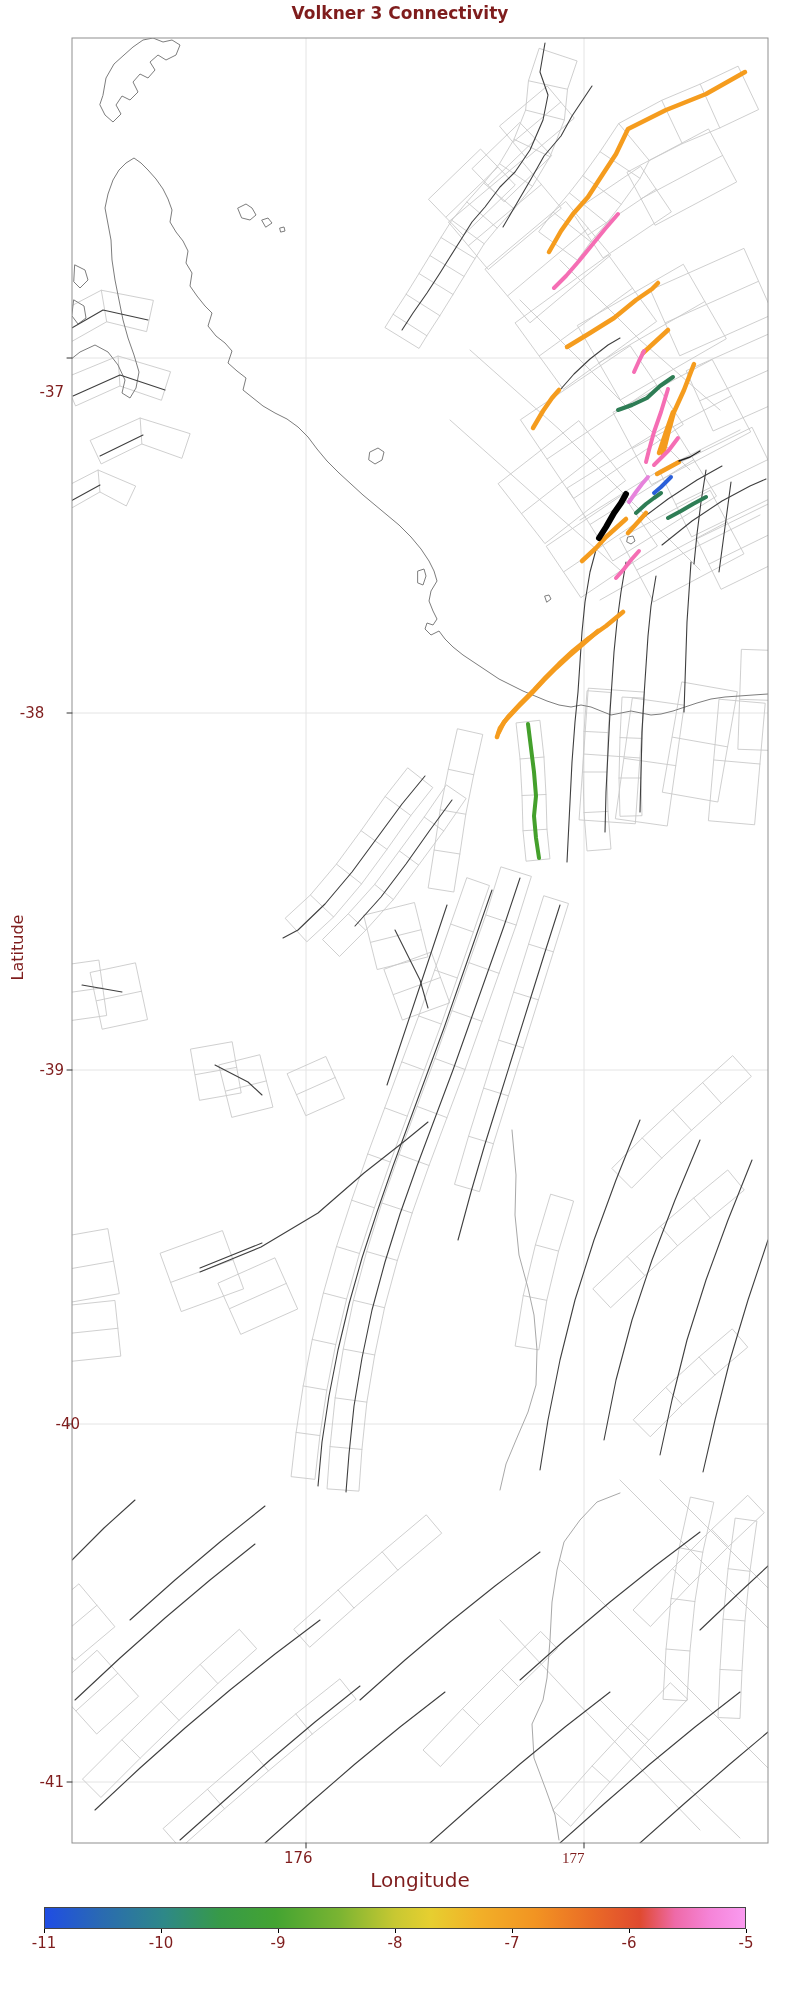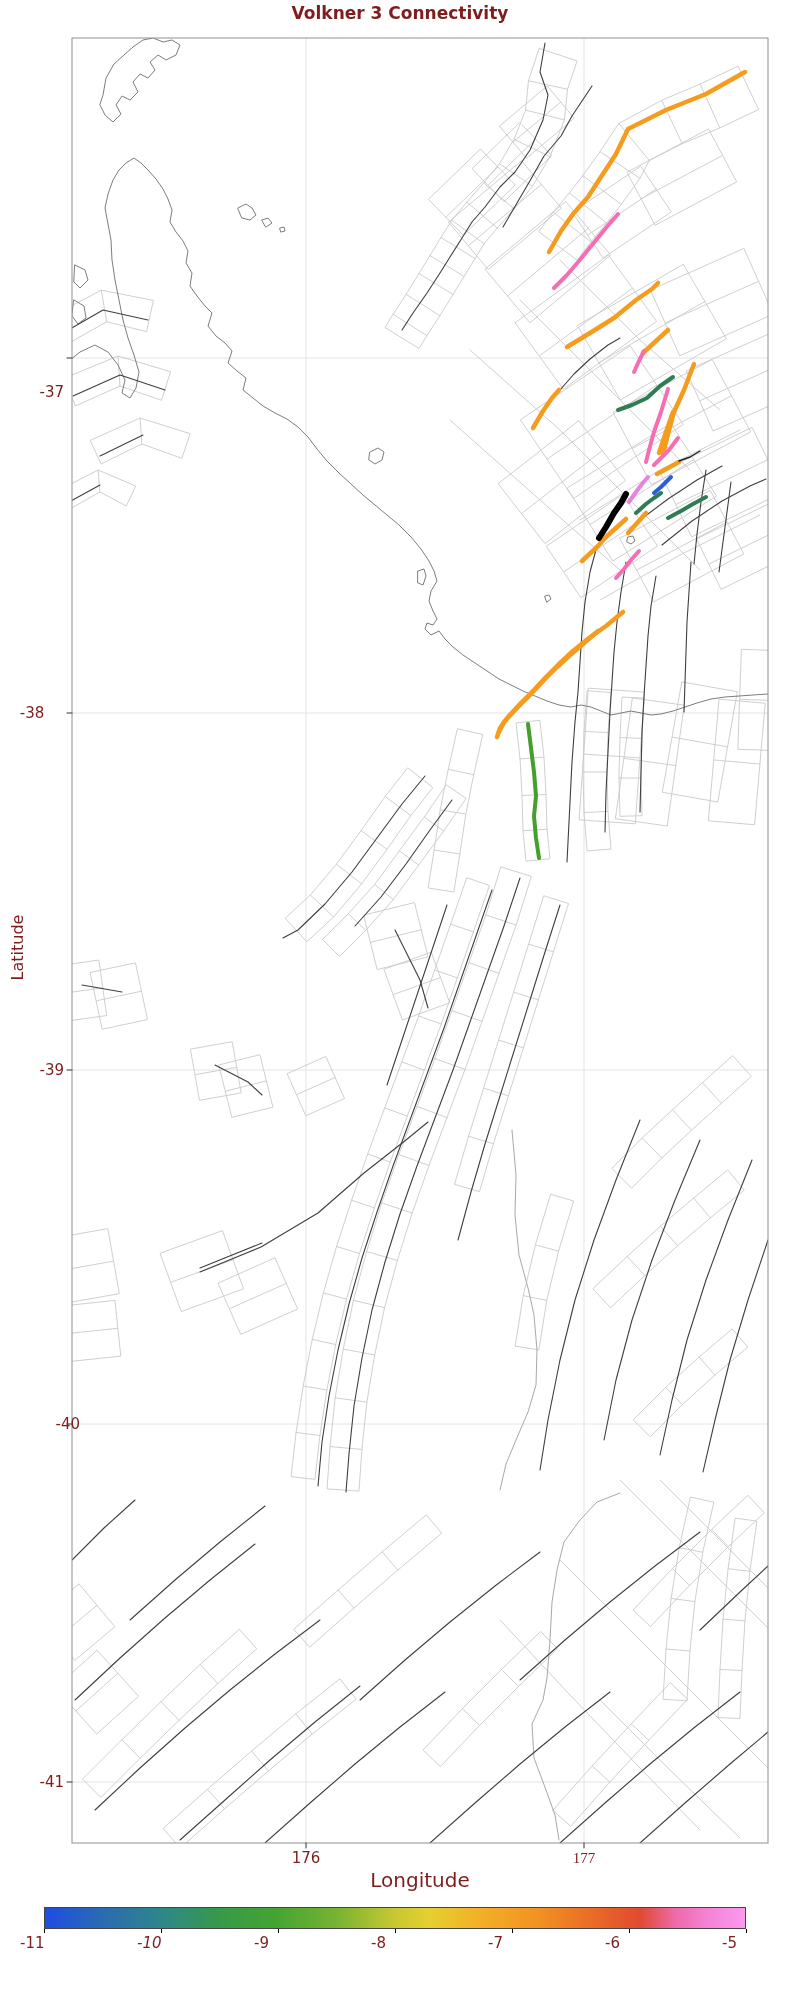--- a/index.html
+++ b/index.html
@@ -6,24 +6,24 @@
   #figure{position:relative;width:800px;height:1989px;background:#fff;
     font-family:"DejaVu Sans","Liberation Sans",sans-serif;color:#7f1d1d;overflow:hidden;}
   #map-svg{position:absolute;left:0;top:0;}
   .fig-title{position:absolute;left:0;top:3px;width:800px;text-align:center;
     font-size:17px;font-weight:bold;}
   .xlabel{position:absolute;left:72px;top:1868px;width:696px;text-align:center;font-size:20px;}
   .ylabel{position:absolute;left:-43px;top:938px;width:120px;text-align:center;font-size:16px;
     transform:rotate(-90deg);transform-origin:center;}
   .tick{position:absolute;font-size:15px;line-height:18px;}
   .ytick{width:64px;text-align:right;}
-  .xtick{width:44px;text-align:center;}
+  .xtick{width:44px;text-align:left;}
   .cbar{position:absolute;border:1px solid #444;box-sizing:border-box;}
   .cbtick{position:absolute;width:1px;height:4px;background:#000;}
-  .cbticklabel{position:absolute;font-size:15px;width:48px;text-align:left;}
+  .cbticklabel{position:absolute;font-size:15px;width:48px;text-align:center;}
   .cbar-label{position:absolute;left:44px;top:1951px;width:703px;text-align:center;font-size:16px;}
 </style>
 </head>
 <body>
 
 <div id="figure">
   <svg id="map-svg" width="800" height="1989" viewBox="0 0 800 1989">
       <defs>
         <clipPath id="plotclip">
           <rect x="72" y="38" width="696" height="1805"></rect>
@@ -351,21 +351,21 @@
     </div>
   <div id="xticks">
       <div class="tick xtick" style="left: 284px; top: 1849px;">176</div>
       <div class="tick xtick" style="left: 562px; top: 1849px; font-family: Liberation Serif, serif;">177</div>
     </div>
   <div id="cbar" class="cbar" style="left: 44px; top: 1907px; width: 702px; height: 22px; background: linear-gradient(to right, rgb(31, 77, 228) 0%, rgb(42, 106, 178) 8%, rgb(46, 136, 136) 17%, rgb(55, 154, 72) 25%, rgb(68, 164, 50) 33%, rgb(122, 180, 50) 42%, rgb(200, 200, 50) 50%, rgb(230, 207, 48) 55%, rgb(242, 176, 40) 62%, rgb(242, 148, 34) 70%, rgb(234, 108, 38) 78%, rgb(224, 74, 48) 85%, rgb(238, 106, 168) 90%, rgb(245, 132, 216) 95%, rgb(250, 154, 240) 100%);"></div>
   <div id="cbticks">
       <div class="cbtick" style="left: 44px; top: 1929px;"></div>
       <div class="cbticklabel" style="left: 20px; top: 1934px;">-11</div>
       <div class="cbtick" style="left: 161px; top: 1929px;"></div>
-      <div class="cbticklabel" style="left: 137px; top: 1934px; font-style: italic;">-10</div>
+      <div class="cbticklabel" style="left: 137px; top: 1934px;">-10</div>
       <div class="cbtick" style="left: 278px; top: 1929px;"></div>
       <div class="cbticklabel" style="left: 254px; top: 1934px;">-9</div>
       <div class="cbtick" style="left: 395px; top: 1929px;"></div>
       <div class="cbticklabel" style="left: 371px; top: 1934px;">-8</div>
       <div class="cbtick" style="left: 512px; top: 1929px;"></div>
       <div class="cbticklabel" style="left: 488px; top: 1934px;">-7</div>
       <div class="cbtick" style="left: 629px; top: 1929px;"></div>
       <div class="cbticklabel" style="left: 605px; top: 1934px;">-6</div>
       <div class="cbtick" style="left: 746px; top: 1929px;"></div>
       <div class="cbticklabel" style="left: 722px; top: 1934px;">-5</div>

